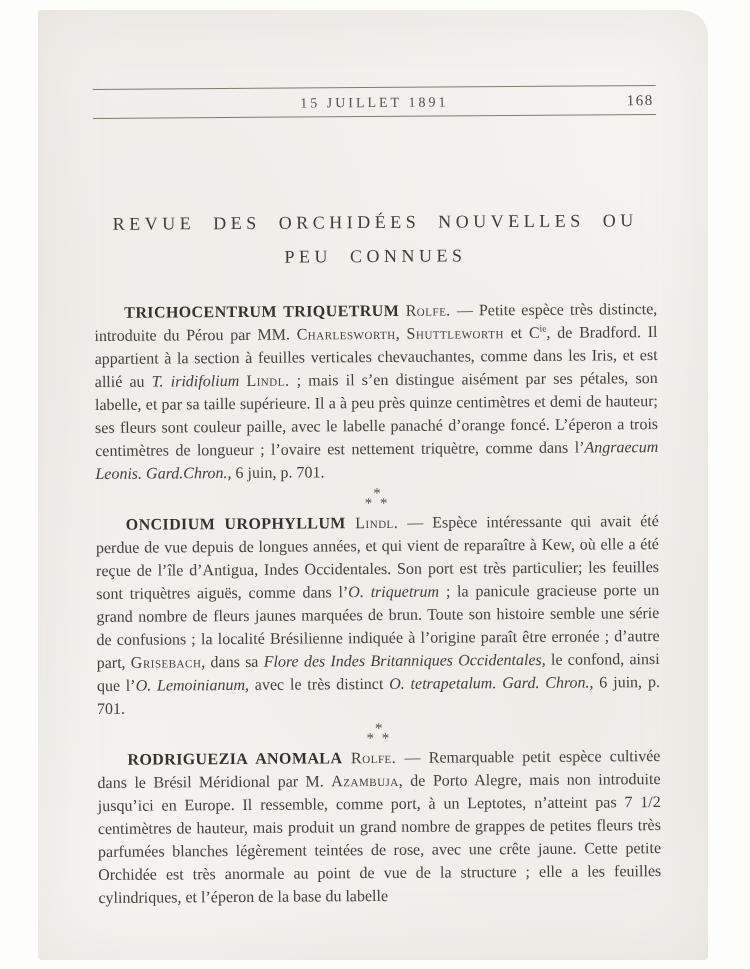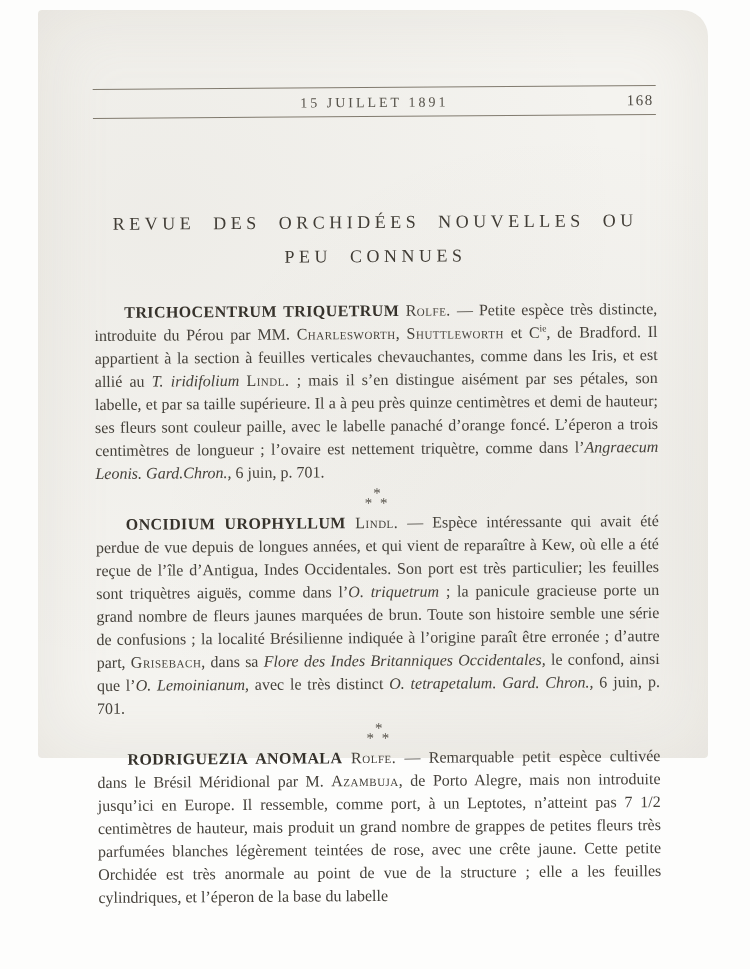--- a/index.html
+++ b/index.html
@@ -9,21 +9,21 @@
     height: 969px;
     background: #fdfdfc;
     font-family: "Liberation Serif", "DejaVu Serif", serif;
     overflow: hidden;
   }
   .scan-page {
     position: absolute;
     left: 38px;
     top: 10px;
     width: 670px;
-    height: 748px;
+    height: 950px;
     background:
       radial-gradient(ellipse at 18% 28%, rgba(125,115,95,0.05), transparent 60%),
       radial-gradient(ellipse at 78% 72%, rgba(125,115,95,0.06), transparent 55%),
       var(--paper, #f4f3ef);
     border-radius: 4px 26px 4px 4px;
     box-shadow: inset 0 0 70px rgba(175,168,150,0.18);
   }
   .content {
     position: absolute;
     left: 55px;

